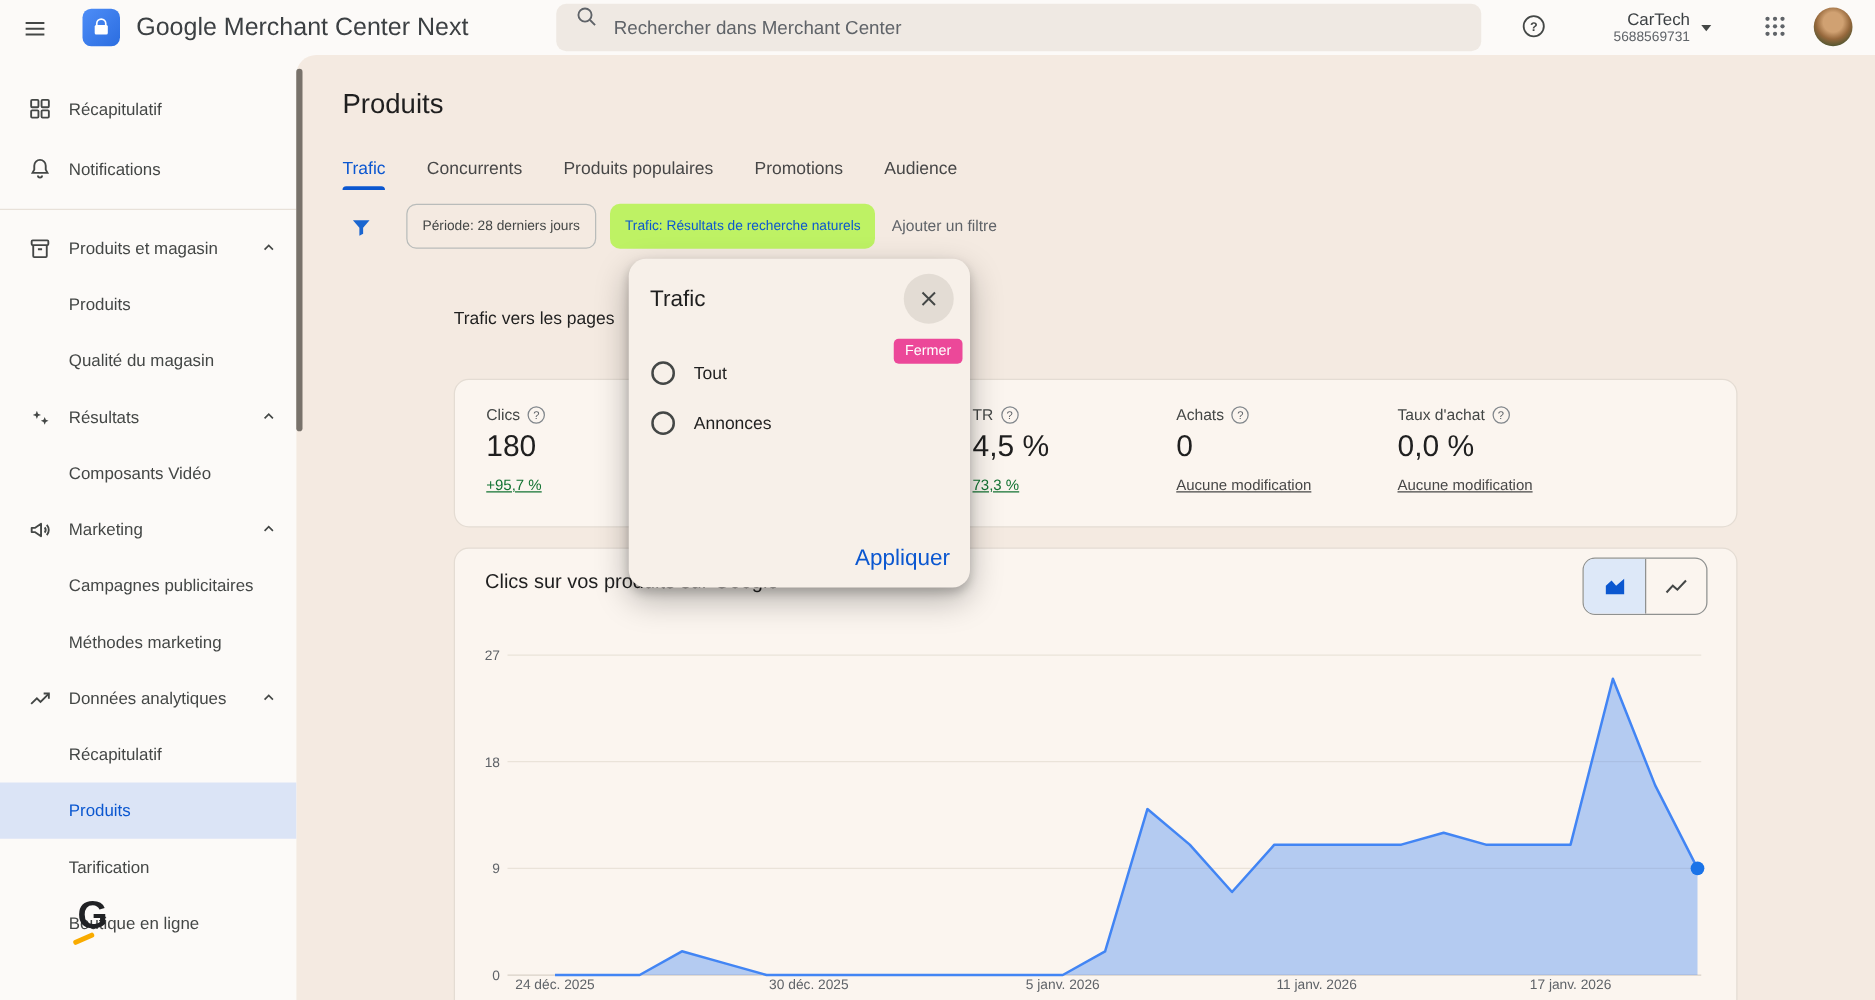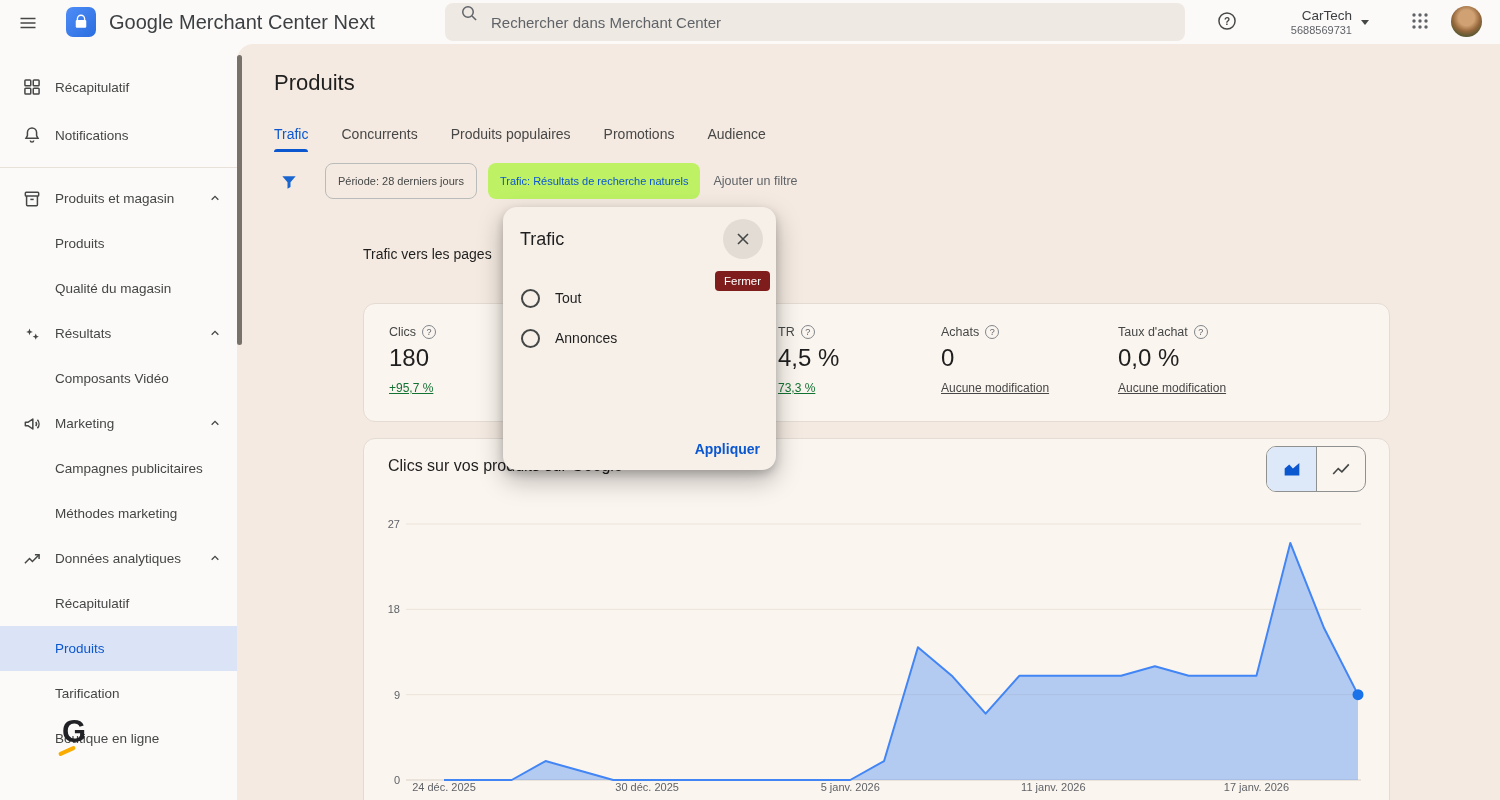--- a/index.html
+++ b/index.html
@@ -75,28 +75,28 @@
   .seg-btn { width:49px; height:44px; display:flex; align-items:center; justify-content:center; }
   .seg-btn.on { background:#dde8f8; }
   .seg-btn + .seg-btn { border-left:1px solid #8f9190; }
   .chart { display:block; margin:20px 0 0 24px; }
 
   
   .dialog { position:absolute; left:503px; top:207px; width:273px; height:263px; background:#f7f0e9; border-radius:14px;
             box-shadow:0 4px 8px rgba(0,0,0,.18), 0 10px 26px rgba(0,0,0,.28); z-index:40; }
   .dlg-title { position:absolute; left:17px; top:22px; font-size:18px; color:#1f1f1f; }
   .dlg-close { position:absolute; right:13px; top:12px; width:40px; height:40px; border-radius:50%; background:#e3dcd4; display:flex; align-items:center; justify-content:center; }
-  .tooltip { position:absolute; left:212px; top:64px; background:#7f1d1d; color:#fff; font-size:11.5px; padding:4px 9px; border-radius:4px; white-space:nowrap; }
+  .tooltip { position:absolute; left:212px; top:64px; background:#ec4899; color:#fff; font-size:11.5px; padding:4px 9px; border-radius:4px; white-space:nowrap; }
   .options { position:absolute; left:18px; top:71px; right:10px; }
   .opt { display:flex; align-items:center; height:40px; cursor:pointer; }
   .radio { width:19px; height:19px; border:2px solid #444746; border-radius:50%; margin-right:15px; flex:none; position:relative; }
   .opt.sel .radio { border-color:#0b57d0; }
   .opt.sel .radio::after { content:""; position:absolute; inset:3px; background:#0b57d0; border-radius:50%; }
   .opt-label { font-size:14px; color:#1f1f1f; white-space:nowrap; }
-  .apply { position:absolute; right:16px; bottom:13px; color:#0b57d0; font-size:14px; font-weight:700;text-align:right; }
+  .apply { position:absolute; right:16px; bottom:13px; color:#0b57d0; font-size:18px; font-weight:400;text-align:right; }
 </style>
 </head>
 <body>
 
 <header class="topbar">
   <button class="menu-btn">
     <svg width="20" height="20" viewBox="0 0 24 24">
         <path d="M3 6.5h18M3 12h18M3 17.5h18" stroke="#444746" stroke-width="1.8" fill="none"></path>
       </svg>
   </button>

